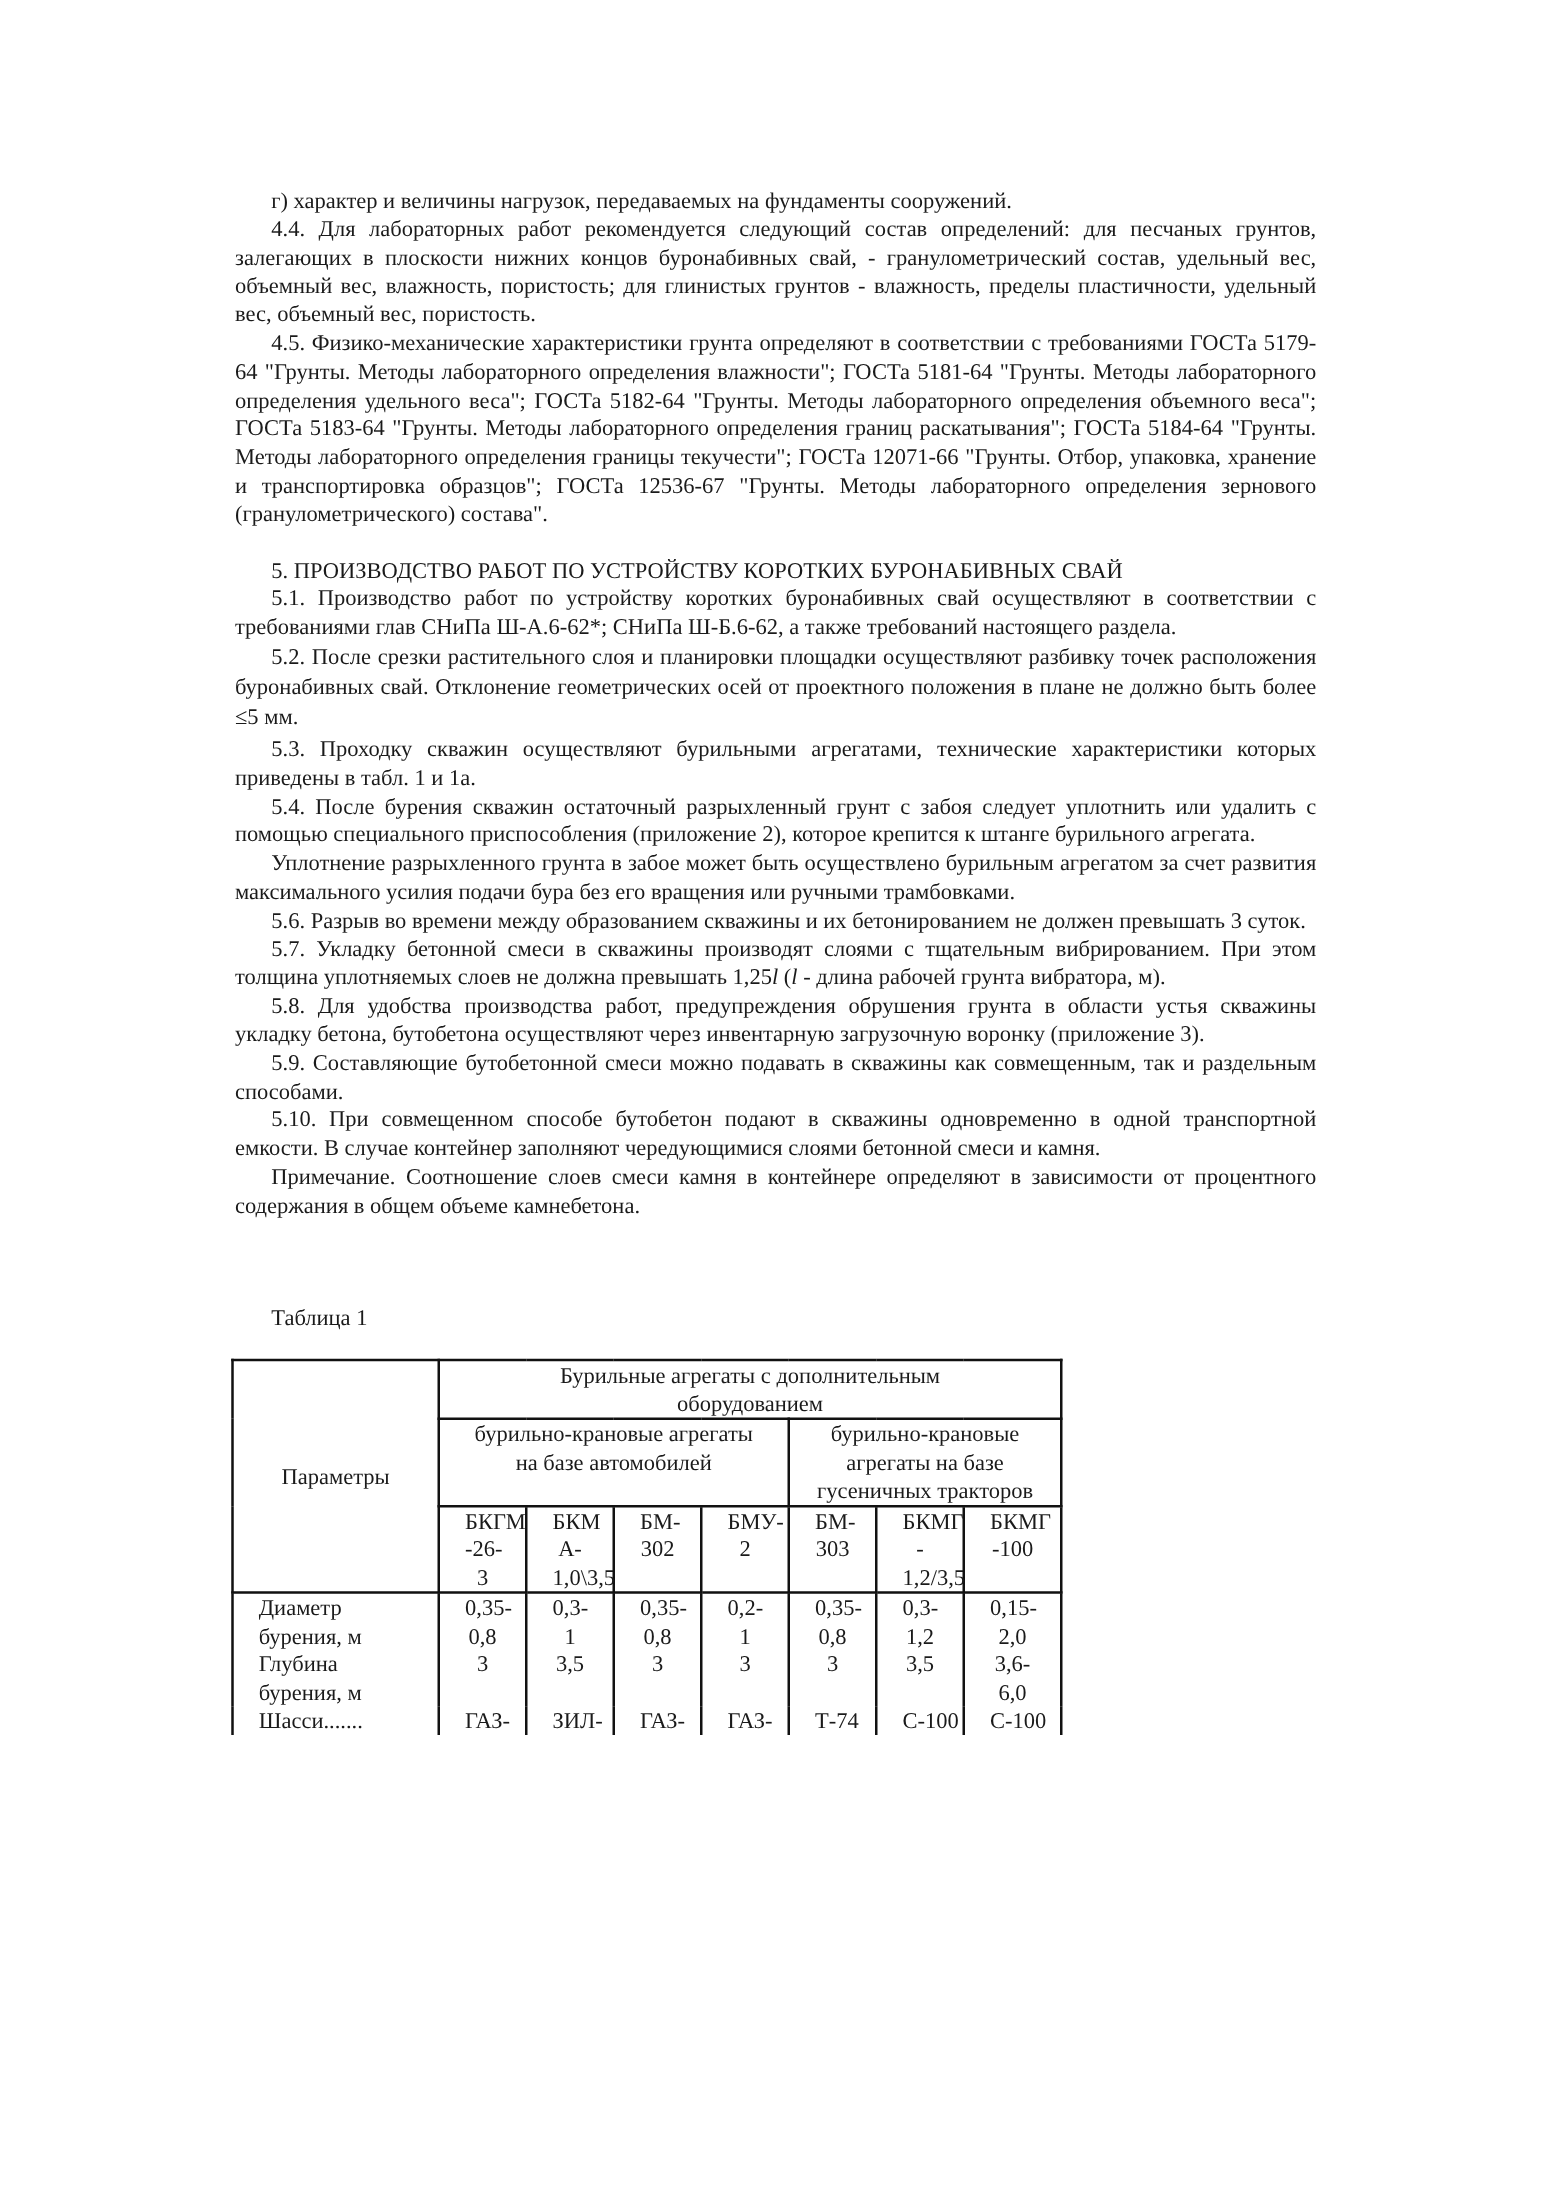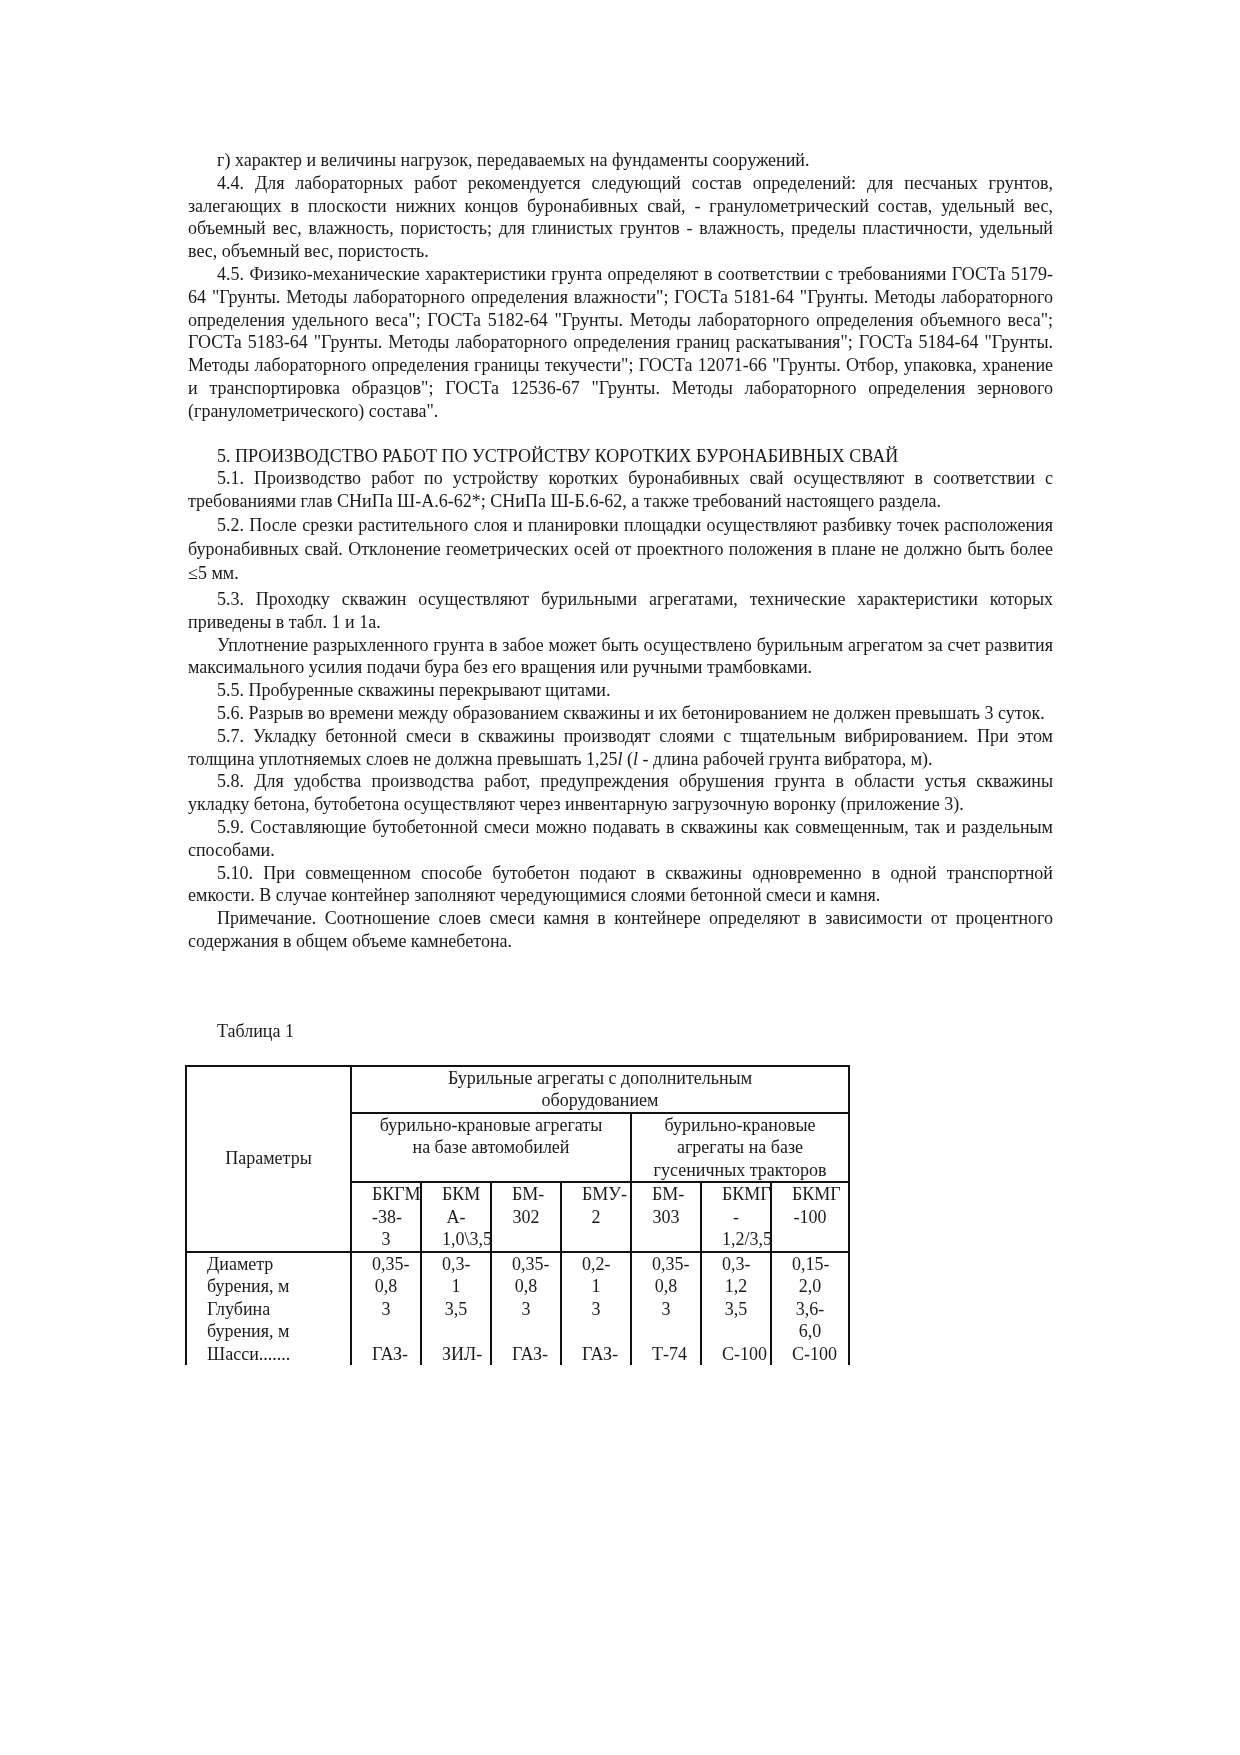--- a/index.html
+++ b/index.html
@@ -62,22 +62,22 @@
 
   <p class="p">г) характер и величины нагрузок, передаваемых на фундаменты сооружений.</p>
   <p class="p">4.4. Для лабораторных работ рекомендуется следующий состав определений: для песчаных грунтов, залегающих в плоскости нижних концов буронабивных свай, - гранулометрический состав, удельный вес, объемный вес, влажность, пористость; для глинистых грунтов - влажность, пределы пластичности, удельный вес, объемный вес, пористость.</p>
   <p class="p">4.5. Физико-механические характеристики грунта определяют в соответствии с требованиями ГОСТа 5179-64 "Грунты. Методы лабораторного определения влажности"; ГОСТа 5181-64 "Грунты. Методы лабораторного определения удельного веса"; ГОСТа 5182-64 "Грунты. Методы лабораторного определения объемного веса"; ГОСТа 5183-64 "Грунты. Методы лабораторного определения границ раскатывания"; ГОСТа 5184-64 "Грунты. Методы лабораторного определения границы текучести"; ГОСТа 12071-66 "Грунты. Отбор, упаковка, хранение и транспортировка образцов"; ГОСТа 12536-67 "Грунты. Методы лабораторного определения зернового (гранулометрического) состава".</p>
 
   <p class="section-title">5. ПРОИЗВОДСТВО РАБОТ ПО УСТРОЙСТВУ КОРОТКИХ БУРОНАБИВНЫХ СВАЙ</p>
 
   <p class="p">5.1. Производство работ по устройству коротких буронабивных свай осуществляют в соответствии с требованиями глав СНиПа Ш-А.6-62*; СНиПа Ш-Б.6-62, а также требований настоящего раздела.</p>
   <p class="p" style="line-height:24px;">5.2. После срезки растительного слоя и планировки площадки осуществляют разбивку точек расположения буронабивных свай. Отклонение геометрических осей от проектного положения в плане не должно быть более ≤5 мм.</p>
   <p class="p" style="margin-top:3px;">5.3. Проходку скважин осуществляют бурильными агрегатами, технические характеристики которых приведены в табл. 1 и 1а.</p>
+  <p class="p">5.4. После бурения скважин остаточный разрыхленный грунт с забоя следует уплотнить или удалить с помощью специального приспособления (приложение 2), которое крепится к штанге бурильного агрегата.</p>
   <p class="p">Уплотнение разрыхленного грунта в забое может быть осуществлено бурильным агрегатом за счет развития максимального усилия подачи бура без его вращения или ручными трамбовками.</p>
-  <p class="p">5.5. Пробуренные скважины перекрывают щитами.</p>
   <p class="p">5.6. Разрыв во времени между образованием скважины и их бетонированием не должен превышать  3 суток.</p>
   <p class="p"><span>5.7. Укладку бетонной смеси в скважины производят слоями с тщательным вибрированием. При этом толщина уплотняемых слоев не должна превышать 1,25</span><span class="italic">l</span><span> (</span><span class="italic">l</span><span> - длина рабочей грунта вибратора, м).</span></p>
   <p class="p">5.8. Для удобства производства работ, предупреждения обрушения грунта в области устья скважины укладку бетона, бутобетона осуществляют через инвентарную загрузочную воронку (приложение 3).</p>
   <p class="p">5.9. Составляющие бутобетонной смеси можно подавать в скважины как совмещенным, так и раздельным способами.</p>
   <p class="p">5.10. При совмещенном способе бутобетон подают в скважины одновременно в одной транспортной емкости. В случае контейнер заполняют чередующимися слоями бетонной смеси и камня.</p>
   <p class="p">Примечание. Соотношение слоев смеси  камня в контейнере определяют в зависимости от процентного содержания в общем объеме камнебетона.</p>
 
   <div class="spacer-big"></div>
 
   <p class="table-caption">Таблица 1</p>
@@ -96,21 +96,21 @@
     <tbody>
         <tr class="hdr">
       <td class="param-head" rowspan="3">Параметры</td>
       <td colspan="7" style="padding:0 68px;">Бурильные агрегаты с дополнительным оборудованием</td>
     </tr>
     <tr class="hdr">
       <td colspan="4">бурильно-крановые агрегаты на базе автомобилей</td>
       <td colspan="3">бурильно-крановые агрегаты на базе гусеничных тракторов</td>
     </tr>
     <tr class="hdr">
-      <td>БКГМ -38-3</td>
+      <td>БКГМ -26-3</td>
       <td>БКМ А- 1,0\3,5</td>
       <td>БМ- 302</td>
       <td>БМУ- 2</td>
       <td>БМ- 303</td>
       <td>БКМГ - 1,2/3,5</td>
       <td>БКМГ -100</td>
     </tr>
     <tr class="body">
       <td class="rowlabel">Диаметр бурения, м</td>
       <td>0,35- 0,8</td>

